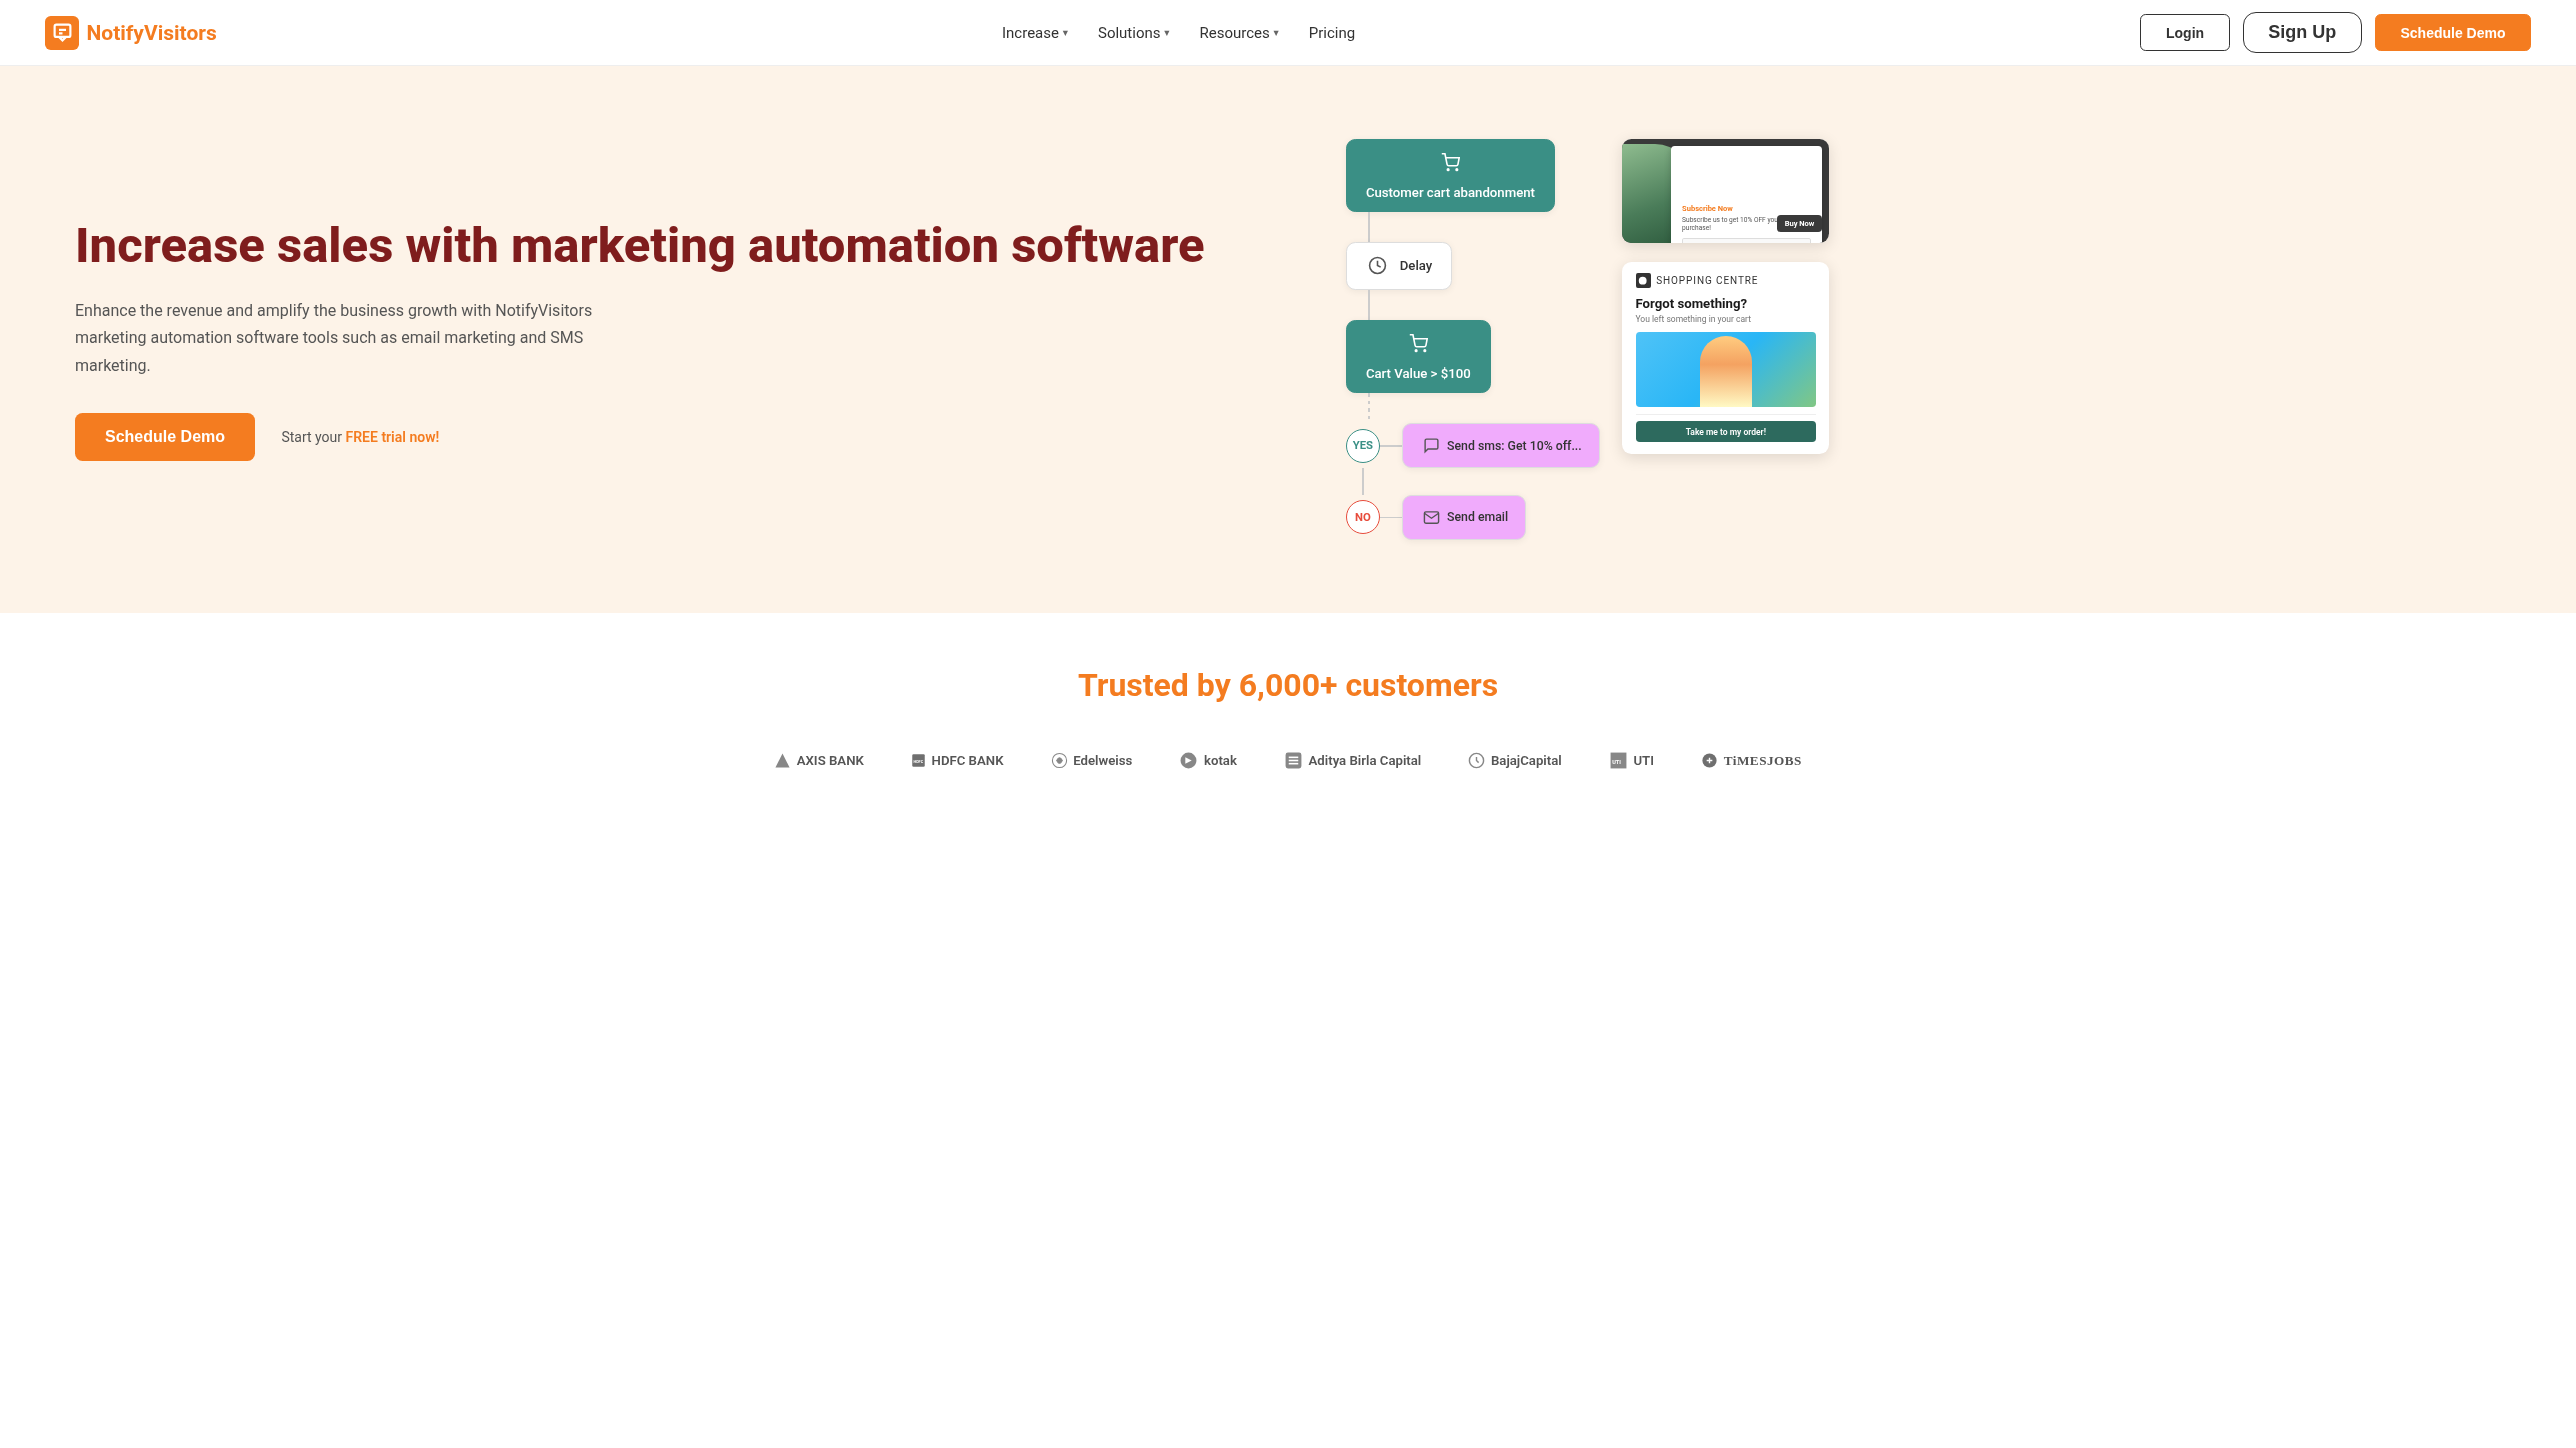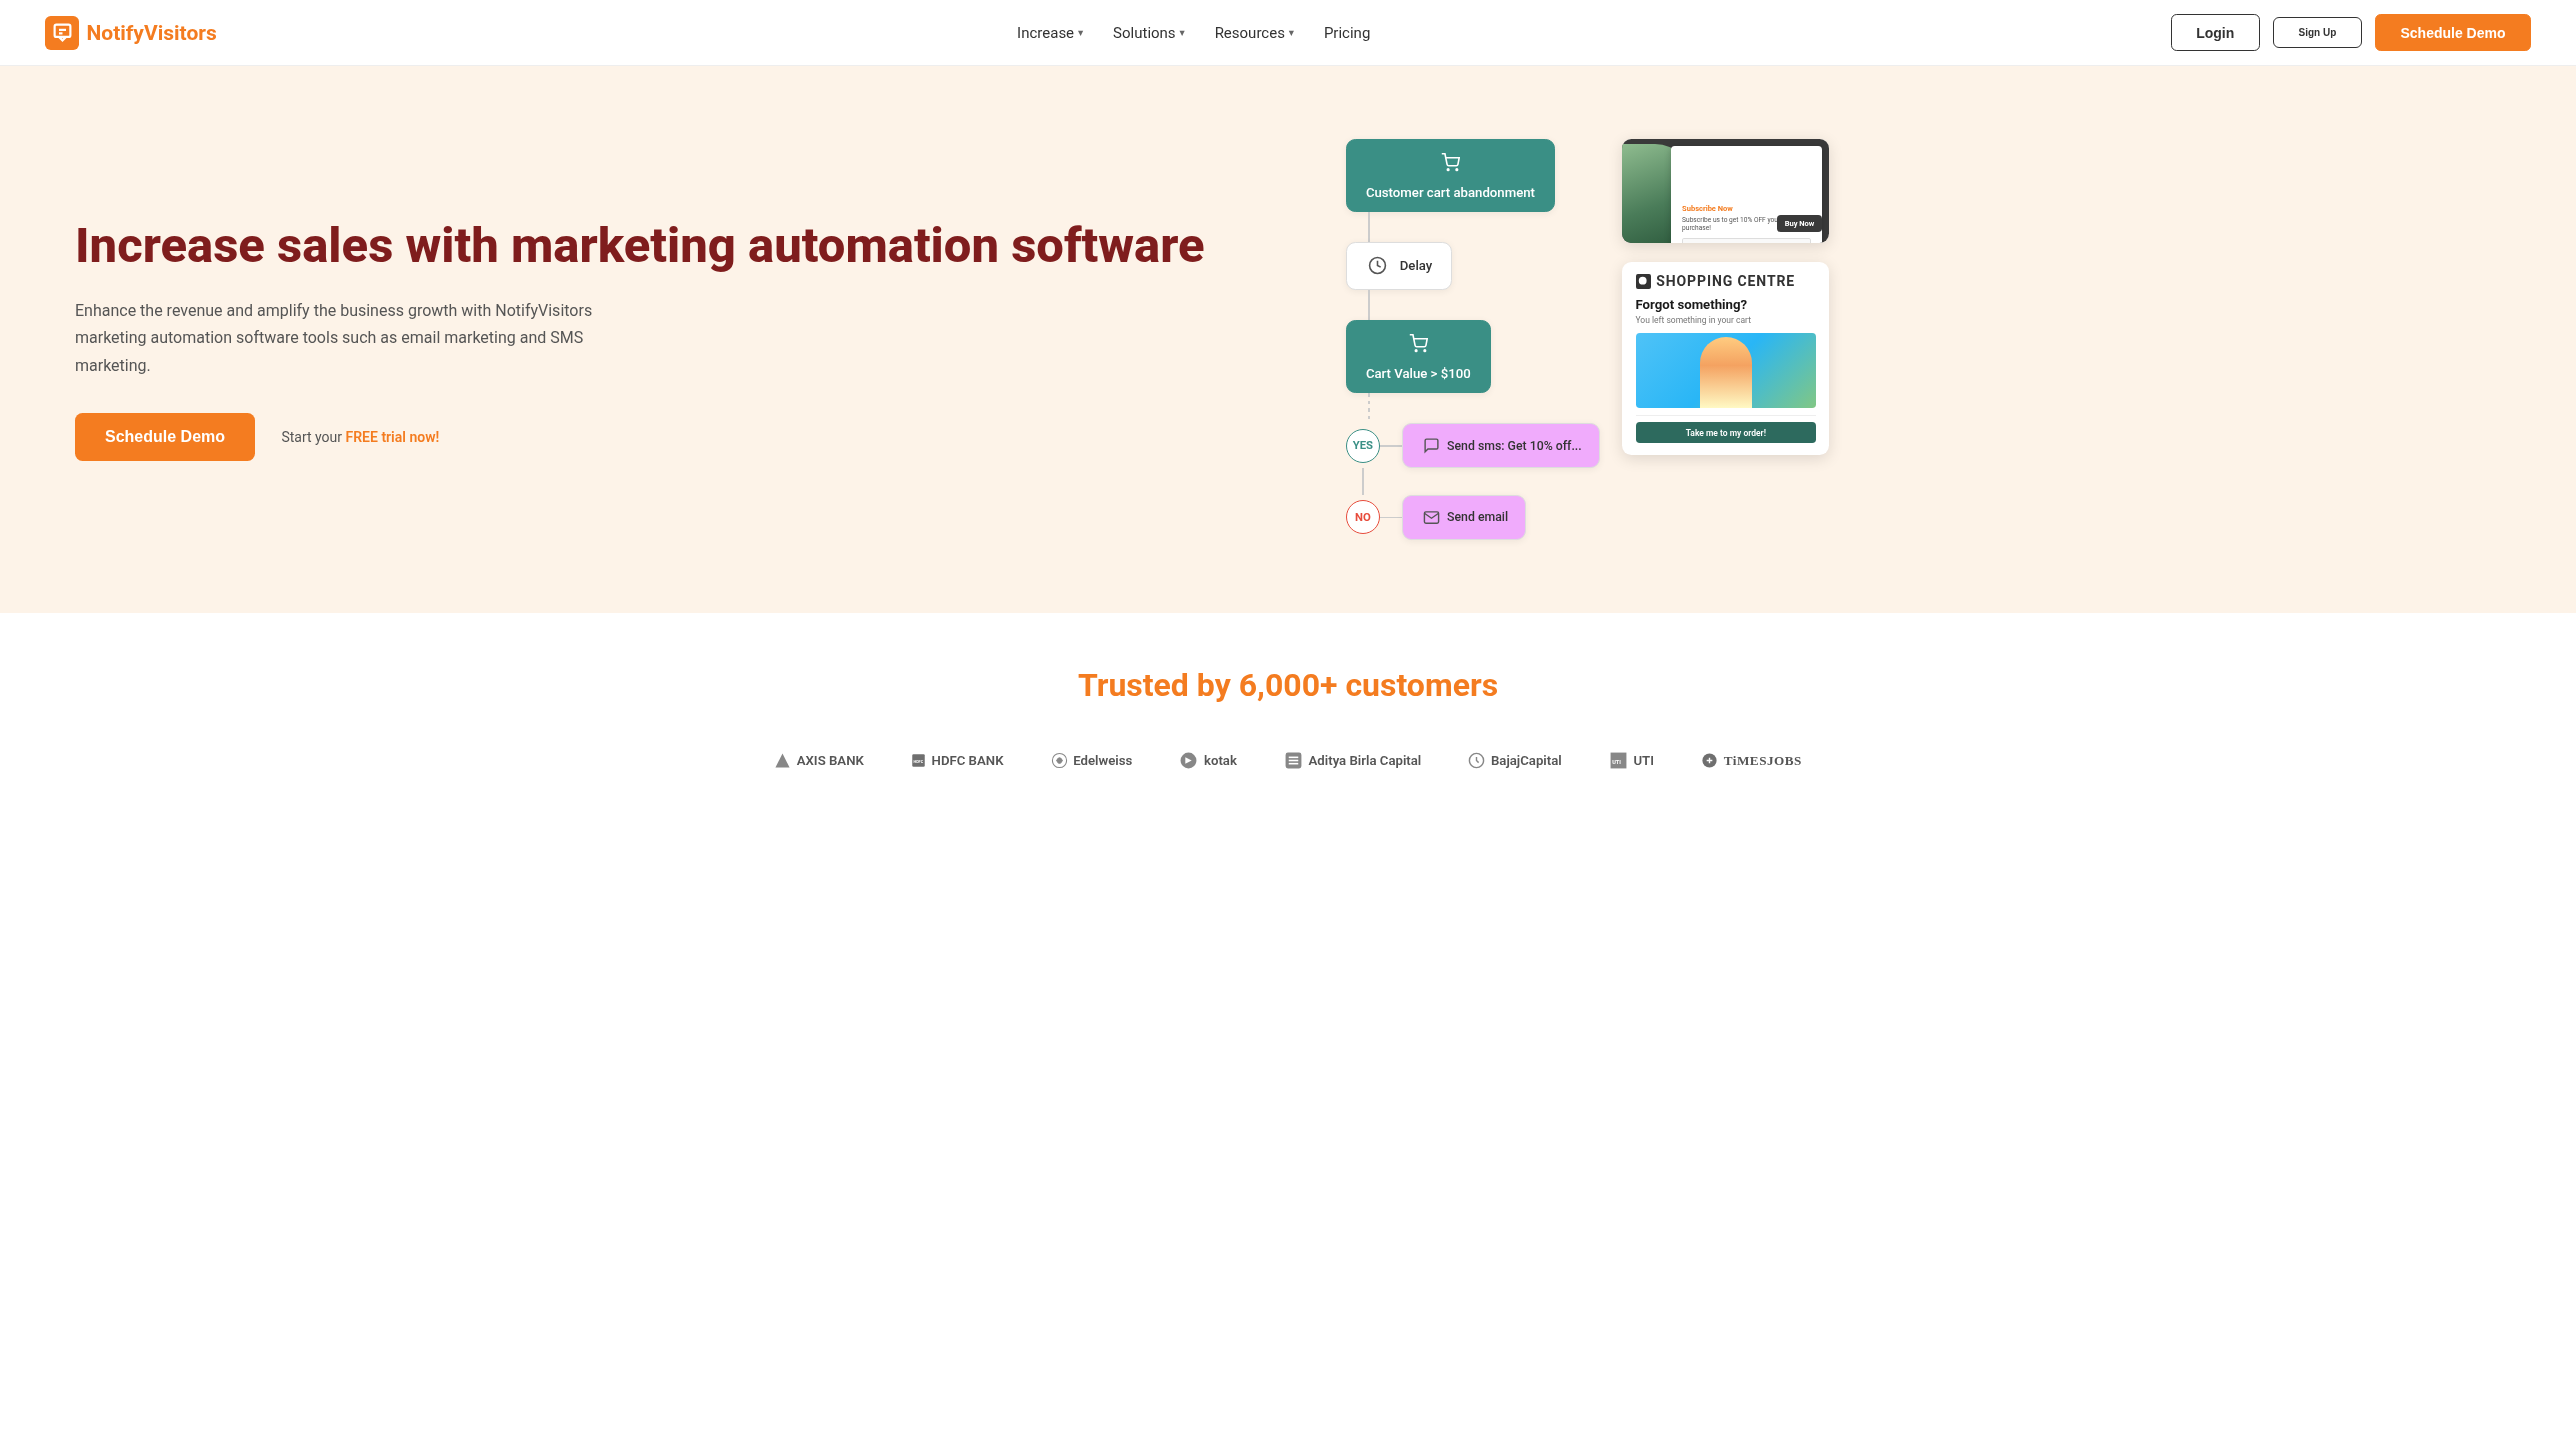--- a/index.html
+++ b/index.html
@@ -24,21 +24,21 @@
       font-size: 15px; color: #333; text-decoration: none; display: flex; align-items: center; gap: 3.8px; cursor: pointer;
     }
     .chevron { font-size: 10.4px; color: #666; }
     .nav-actions { display: flex; align-items: center; gap: 13.2px; }
     .btn-login {
       padding: 9.4px 24.5px; border: 1.9px solid #333; background: transparent;
       border-radius: 5.7px; font-size: 14px; font-weight: 600; cursor: pointer; color: #333;
     }
     .btn-signup {
       padding: 9.4px 24.5px; border: 1.9px solid #333; background: transparent;
-      border-radius: 6px; font-size: 10px; font-weight: 600; cursor: pointer; color: #333;
+      border-radius: 13px; font-size: 18px; font-weight: 600; cursor: pointer; color: #333;
     }
     .btn-demo {
       padding: 9.4px 24.5px; border: 1.9px solid #f47c20; background: #f47c20;
       border-radius: 5.7px; font-size: 14px; font-weight: 600; cursor: pointer; color: #fff;
     }
 
     
     .hero {
       background: #fdf3e8; display: flex; align-items: center;
       padding: 57px 57px 57px 75px; min-height: 547px; position: relative; overflow: hidden;
@@ -126,21 +126,21 @@
     }
     .buy-now-btn {
       position: absolute; bottom: 11.3px; right: 7.5px;
       background: #3a3a3a; color: #fff; font-size: 7.5px; font-weight: 700;
       padding: 3.8px 7.5px; border-radius: 3.8px;
     }
 
     .forgot-card-body { padding: 11.3px 13.2px; }
     .forgot-card-shop-header { display: flex; align-items: center; gap: 5.7px; margin-bottom: 7.5px; }
     .shop-logo { width: 15px; height: 15px; background: #333; border-radius: 1.9px; display: flex; align-items: center; justify-content: center; font-size: 6.6px; color: #fff; }
-    .shop-name { font-size: 14px; font-weight: 700; color: #333; letter-spacing: 0.9px; }
+    .shop-name { font-size: 10px; font-weight: 400; color: #333; letter-spacing: 0.9px; }
     .forgot-title { font-size: 13.2px; font-weight: 700; color: #1a1a1a; margin-bottom: 3.8px; }
     .forgot-subtitle { font-size: 8.5px; color: #777; margin-bottom: 7.5px; }
     .product-image {
       width: 100%; height: 75px; background: linear-gradient(135deg, #4fc3f7 0%, #29b6f6 50%, #81c784 100%);
       border-radius: 3.8px; margin-bottom: 7.5px; position: relative; overflow: hidden;
     }
     .product-person {
       position: absolute; bottom: 0; left: 50%; transform: translateX(-50%);
       width: 57px; height: 74px;
       background: linear-gradient(180deg, #ffcc80 0%, #f4a261 50%, #ffcc80 100%);

